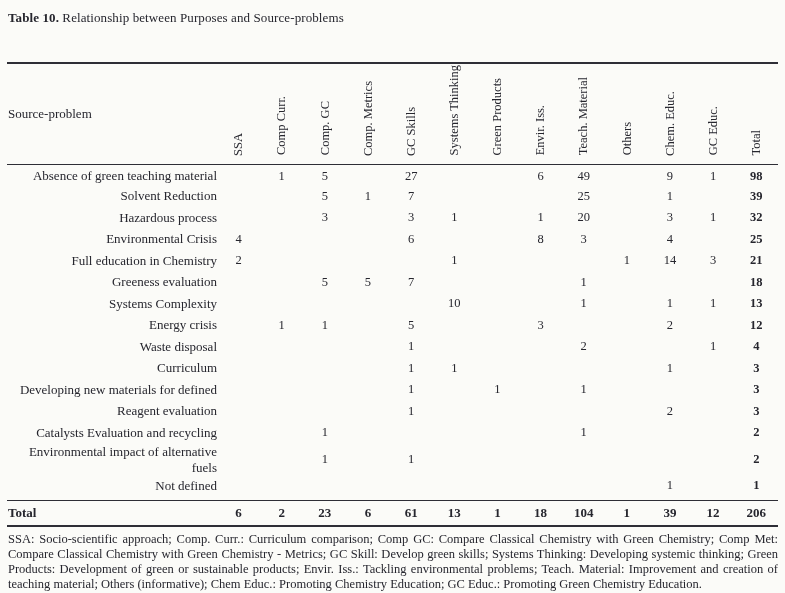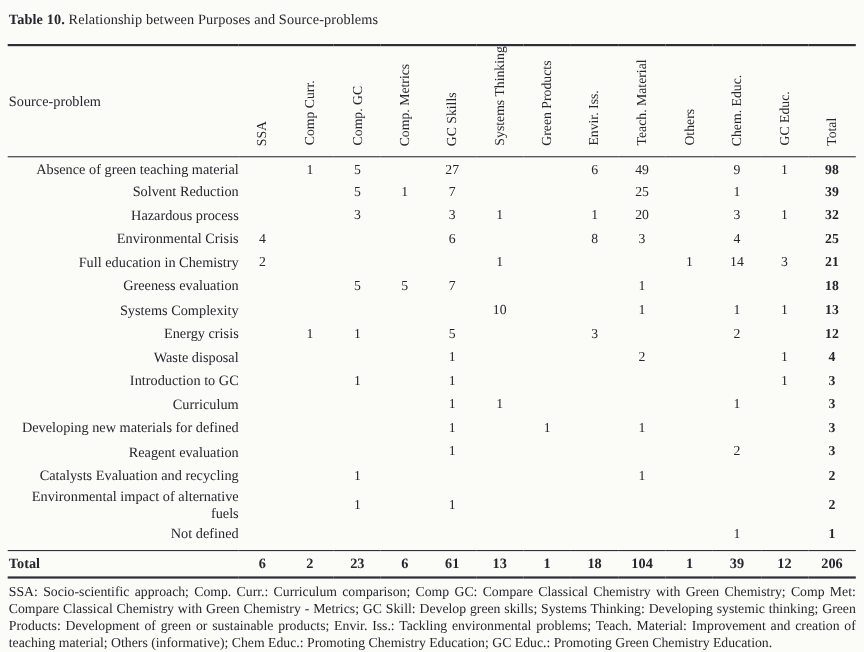--- a/index.html
+++ b/index.html
@@ -11,31 +11,32 @@
   html,body{width:785px;height:593px;}
   body{
     background:var(--bg);
     color:var(--text);
     font-family:"Liberation Serif", serif;
     overflow:hidden;
   }
   .page{position:relative;width:785px;height:593px;}
   .title{
     padding:10px 7px 0 8px;
-    height:40px;
+    height:30px;
     font-size:13px;
     letter-spacing:.1px;
     white-space:nowrap;
   }
   .title .b{font-weight:bold;}
   table.tbl{
     border-collapse:collapse;
     table-layout:fixed;
     width:771px;
     margin-left:7px;
+    margin-top:32px;
   }
   .tbl thead th{
     border-top:2px solid var(--rule);
     border-bottom:1px solid var(--rule);
   }
   th.lblcol{
     width:210px;
     text-align:left;
     vertical-align:middle;
     font-weight:normal;
@@ -256,36 +257,20 @@
           <td></td>
           <td></td>
           <td></td>
           <td>2</td>
           <td></td>
           <td></td>
           <td>1</td>
           <td>4</td>
         </tr>
         <tr>
-          <td class="rl">Introduction to GC</td>
-          <td></td>
-          <td></td>
-          <td>1</td>
-          <td></td>
-          <td>1</td>
-          <td></td>
-          <td></td>
-          <td></td>
-          <td></td>
-          <td></td>
-          <td></td>
-          <td>1</td>
-          <td>3</td>
-        </tr>
-        <tr>
           <td class="rl">Curriculum</td>
           <td></td>
           <td></td>
           <td></td>
           <td></td>
           <td>1</td>
           <td>1</td>
           <td></td>
           <td></td>
           <td></td>

